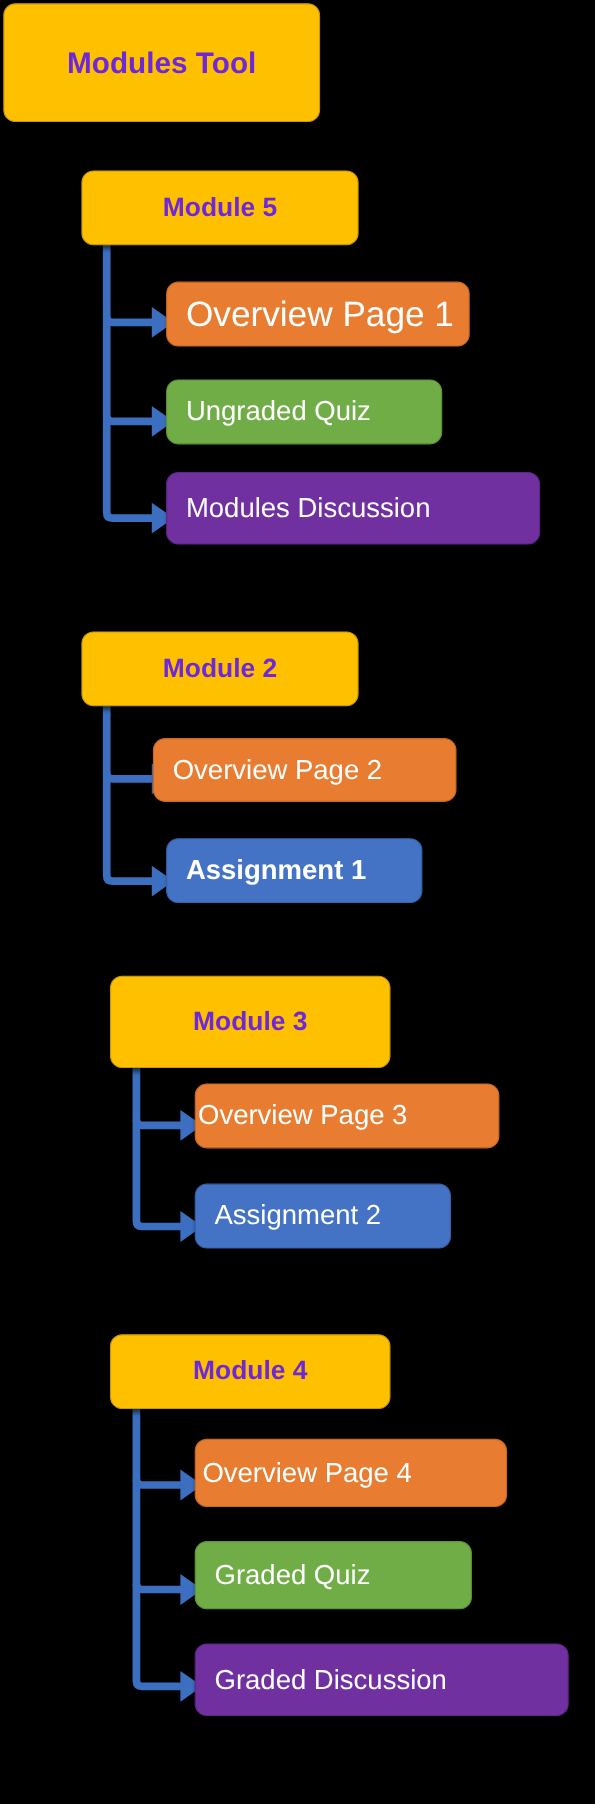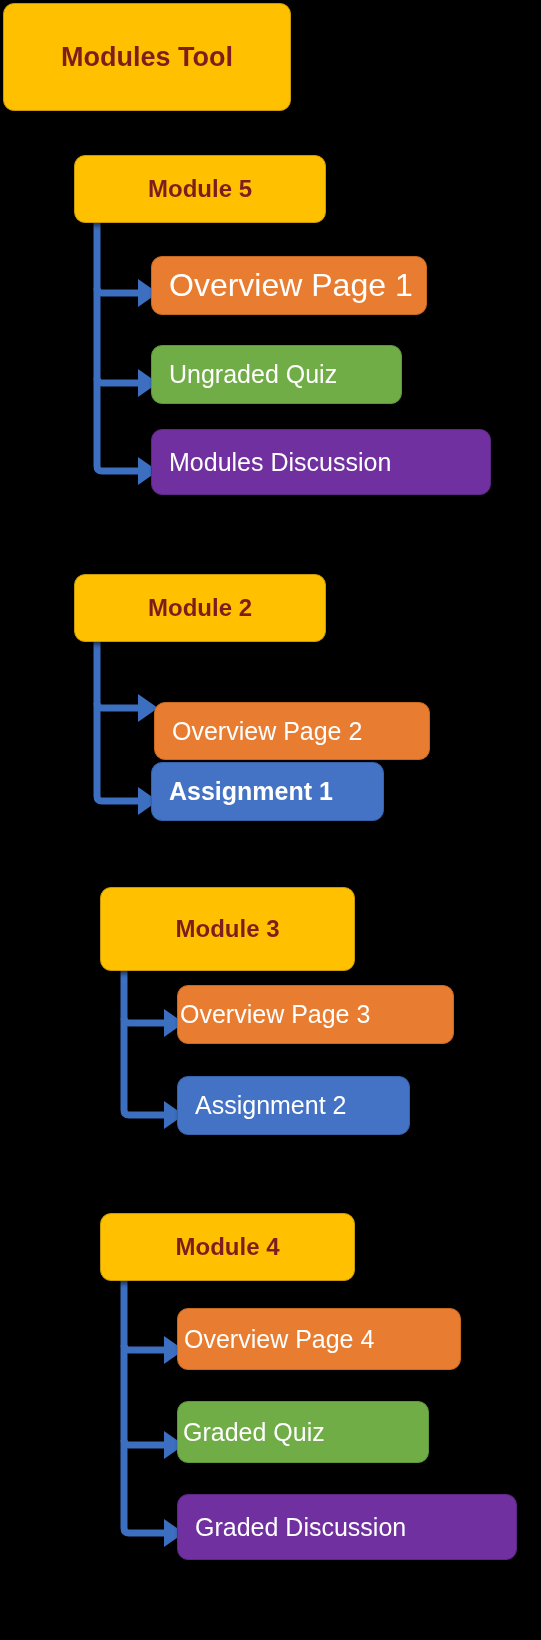--- a/index.html
+++ b/index.html
@@ -2,21 +2,21 @@
 <html><head>
 <meta charset="utf-8">
 <style>
   html,body{margin:0;padding:0;background:#000;}
   body{width:541px;height:1640px;position:relative;overflow:hidden;
        font-family:"Liberation Sans","DejaVu Sans",sans-serif;}
   #stage{position:absolute;left:0;top:0;width:541px;height:1640px;}
   .box{position:absolute;box-sizing:border-box;border-radius:11px;
        display:flex;align-items:center;box-shadow:2px 3px 4px rgba(0,0,0,.55);}
   .box .lbl{width:100%;text-align:center;line-height:1.05;white-space:nowrap;}
-  .box.root{background:#FFC000;border:1.2px solid #C89A09;color:#7f1d1d;}
+  .box.root{background:#FFC000;border:1.2px solid #C89A09;color:#6d28d9;}
   .box.root .lbl{font-weight:bold;}
   .box.page{background:#E87D31;border:1.2px solid #C9681F;color:#fff;}
   .box.quiz{background:#70AD47;border:1.2px solid #5E9639;color:#fff;}
   .box.disc{background:#7030A0;border:1.2px solid #5D2785;color:#fff;}
   .box.assn{background:#4472C4;border:1.2px solid #3761A8;color:#fff;}
   svg.links{position:absolute;left:0;top:0;width:541px;height:1640px;
             pointer-events:none;overflow:visible;}
   .conn{fill:none;stroke:#3C6FC0;stroke-width:7;stroke-linecap:butt;
         stroke-linejoin:round;}
   .head{fill:#3C6FC0;}
@@ -74,21 +74,21 @@
   <div class="box quiz" style="left:151px;top:345px;width:251px;height:59px;font-size:25px;padding-left:17px;">
     <span class="lbl" style="text-align:left;">Ungraded Quiz</span>
   </div>
   <div class="box disc" style="left:151px;top:429px;width:340px;height:66px;font-size:25px;padding-left:17px;">
     <span class="lbl" style="text-align:left;">Modules Discussion</span>
   </div>
 
   <div class="box root" style="left:74px;top:574px;width:252px;height:68px;font-size:24px;">
     <span class="lbl">Module 2</span>
   </div>
-  <div class="box page" style="left:154px;top:671px;width:276px;height:58px;font-size:25px;padding-left:17px;margin-top:31px;">
+  <div class="box page" style="left:139px;top:671px;width:276px;height:58px;font-size:25px;padding-left:17px;">
     <span class="lbl" style="text-align:left;">Overview Page 2</span>
   </div>
   <div class="box assn" style="left:151px;top:762px;width:233px;height:59px;font-size:25px;padding-left:17px;font-weight:bold;">
     <span class="lbl" style="text-align:left;">Assignment 1</span>
   </div>
 
   <div class="box root" style="left:100px;top:887px;width:255px;height:84px;font-size:24px;">
     <span class="lbl">Module 3</span>
   </div>
   <div class="box page" style="left:177px;top:985px;width:277px;height:59px;font-size:25px;padding-left:2px;">
@@ -97,20 +97,20 @@
   <div class="box assn" style="left:177px;top:1076px;width:233px;height:59px;font-size:25px;padding-left:17px;">
     <span class="lbl" style="text-align:left;">Assignment 2</span>
   </div>
 
   <div class="box root" style="left:100px;top:1213px;width:255px;height:68px;font-size:24px;">
     <span class="lbl">Module 4</span>
   </div>
   <div class="box page" style="left:177px;top:1308px;width:284px;height:62px;font-size:25px;padding-left:6px;">
     <span class="lbl" style="text-align:left;">Overview Page 4</span>
   </div>
-  <div class="box quiz" style="left:177px;top:1401px;width:252px;height:62px;font-size:25px;padding-left:5px;">
+  <div class="box quiz" style="left:177px;top:1401px;width:252px;height:62px;font-size:25px;padding-left:17px;">
     <span class="lbl" style="text-align:left;">Graded Quiz</span>
   </div>
   <div class="box disc" style="left:177px;top:1494px;width:340px;height:66px;font-size:25px;padding-left:17px;">
     <span class="lbl" style="text-align:left;">Graded Discussion</span>
   </div>
 
 </div>
 
 </body></html>

